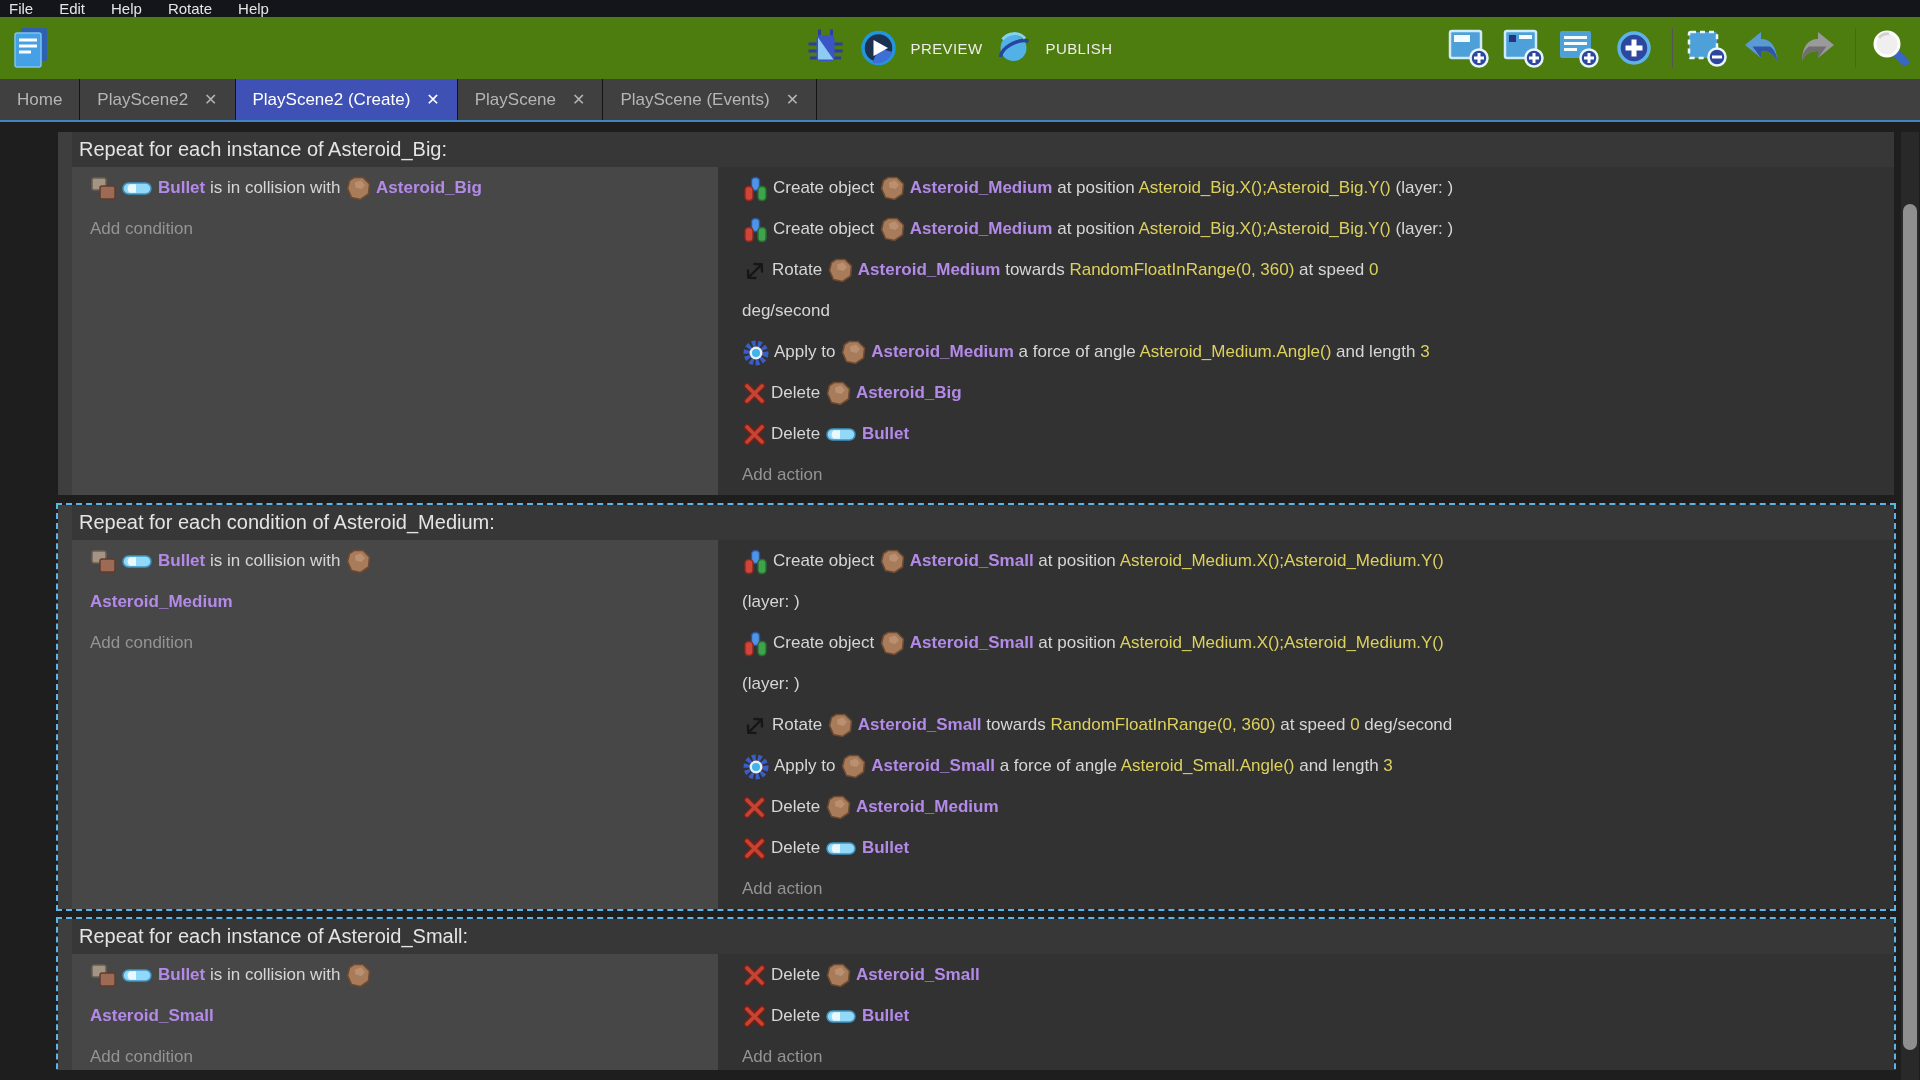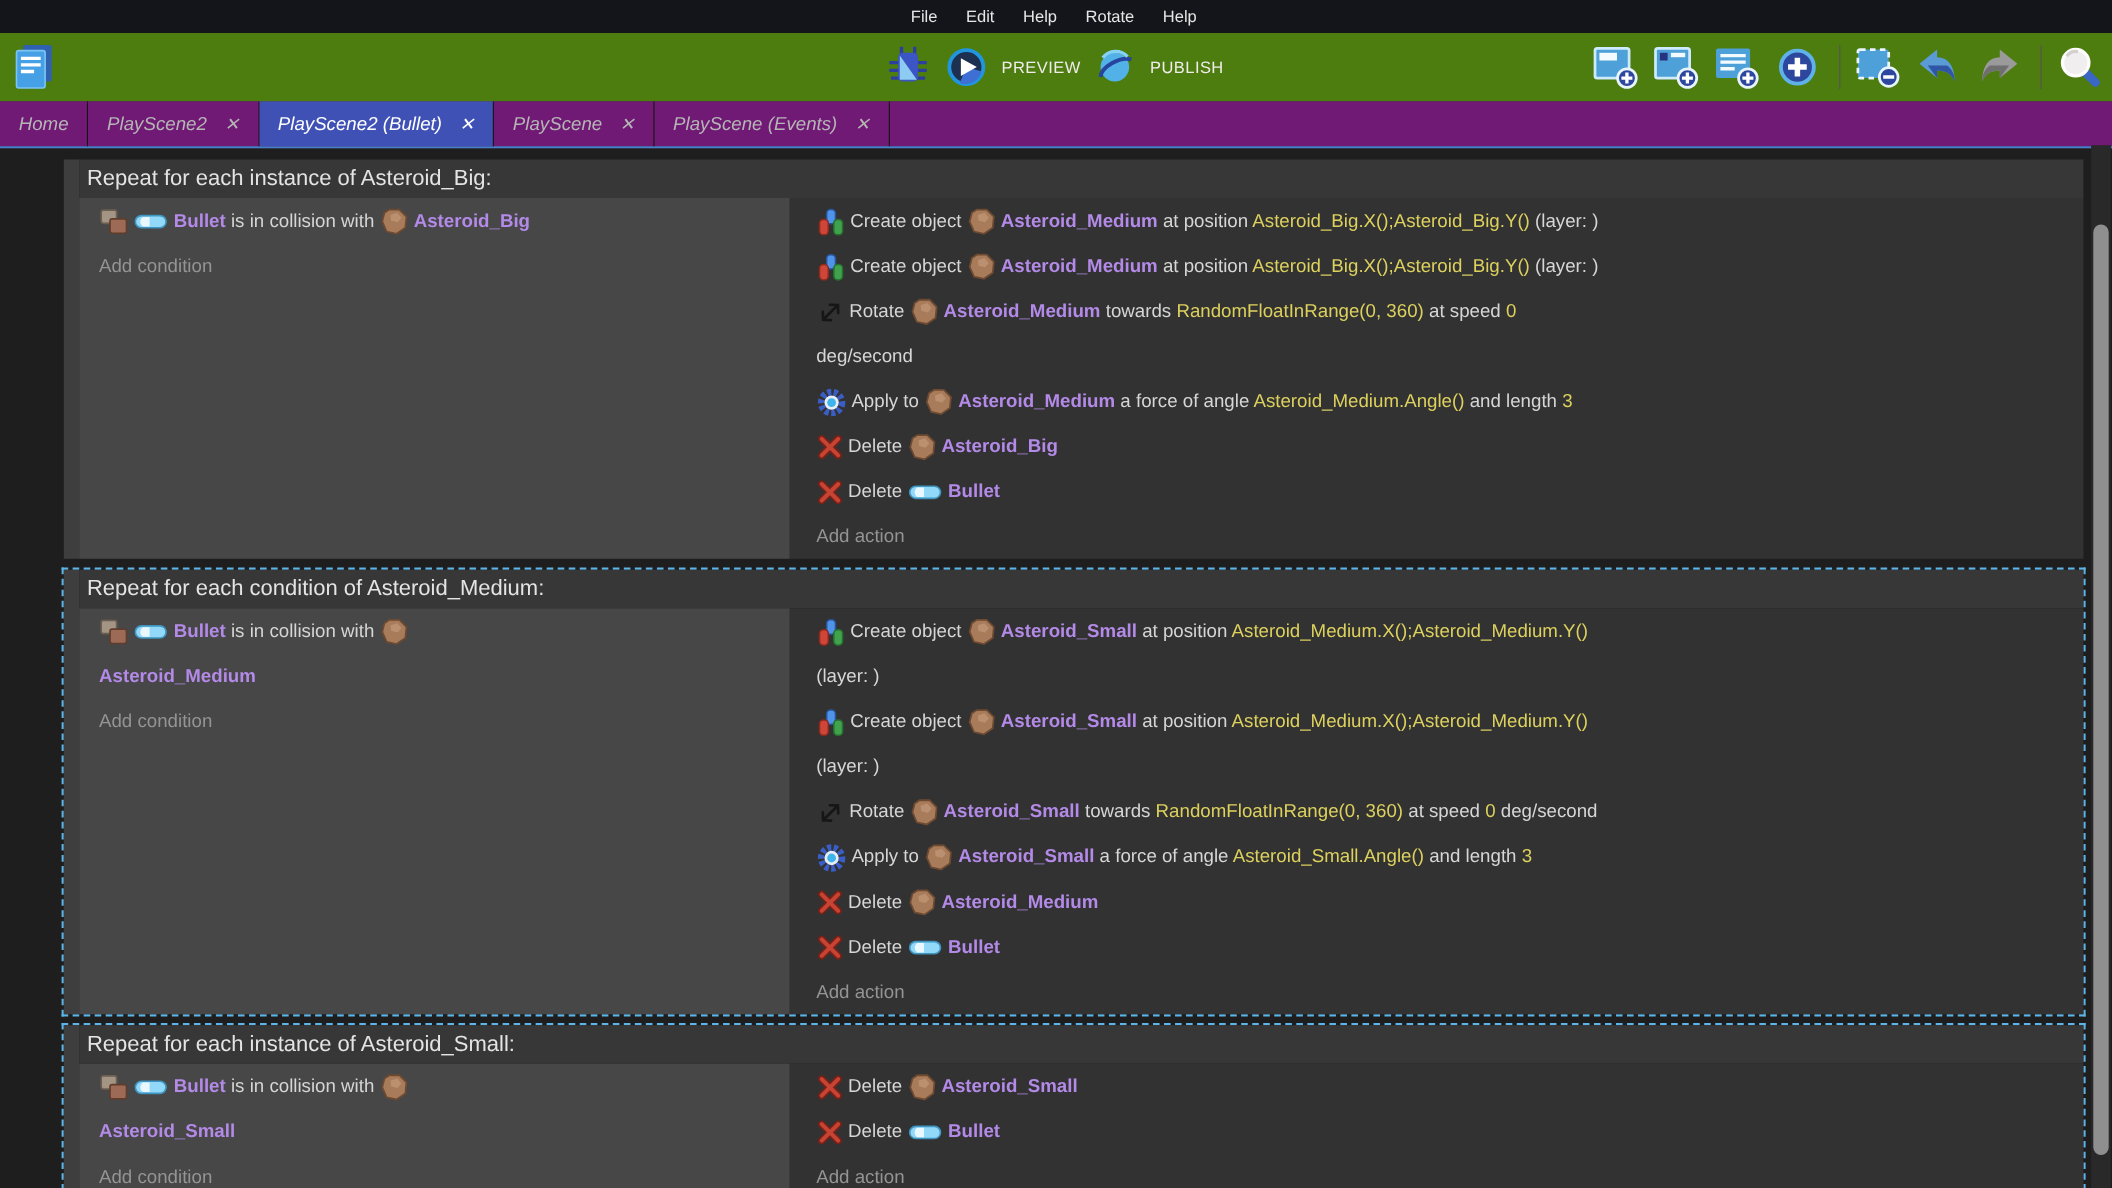--- a/index.html
+++ b/index.html
@@ -1,41 +1,41 @@
 <!DOCTYPE html>
 <html><head>
 <meta charset="utf-8">
 <style>
   * { box-sizing: border-box; }
   html,body { margin:0; padding:0; width:1920px; height:1080px; overflow:hidden;
     background:#1e1e1e; font-family:"Liberation Sans", sans-serif; }
 
   
-  .menubar { height:30px; background:#14141b; display:flex; align-items:center;
-    color:#e6e6e6; font-size:15px;justify-content:center; }
+  .menubar { height:17px; background:#14141b; display:flex; align-items:center;
+    color:#e6e6e6; font-size:15px; }
   .mitem { padding:0 13px; cursor:default; }
   .mitem:first-child { padding-left:9px; }
 
   
   .toolbar { height:62px; background:#4d7c0f; position:relative; }
   .tb-left { position:absolute; left:10px; top:9px; }
   .tb-center { position:absolute; left:50%; top:0; height:62px; transform:translateX(-50%);
     display:flex; align-items:center; gap:12px; }
   .tb-btn { display:flex; align-items:center; gap:9px; color:#f0ecec; font-size:15px;
     letter-spacing:0.4px; cursor:pointer; }
   .bug-wrap { margin-right:14px; display:flex; align-items:center; }
   #tb-right { position:absolute; right:6px; top:0; height:62px; display:flex;
     align-items:center; gap:11px; }
   .tbtn { width:44px; height:42px; display:flex; align-items:center; justify-content:center;
     cursor:pointer; }
   .sep { width:1px; height:40px; background:#555; margin:0 3px; }
 
   
-  .tabbar { height:43px; background:#701a75; display:flex; align-items:stretch;
-    border-bottom:2px solid #4183c4;font-style:italic; }
+  .tabbar { height:43px; background:#404040; display:flex; align-items:stretch;
+    border-bottom:2px solid #4183c4; }
   .tab { display:flex; align-items:center; padding:0 17px; font-size:17px; color:#b5b5b5;
     border-right:1px solid #141414; cursor:pointer; white-space:nowrap; }
   .tab .close { margin-left:16px; font-size:16px; color:#b5b5b5; }
   .tab.active { background:#3f51b5; color:#ffffff; }
   .tab.active .close { color:#ffffff; }
 
   
   #events-root { position:relative; height:948px; padding:8px 24px 0 56px;
     overflow:hidden; background:#1e1e1e; }
   .event { display:flex; margin-bottom:6px; border:2px solid transparent; }
@@ -177,21 +177,21 @@
 
 <div class="tabbar">
   <div class="tab">
     <span>Home</span>
   </div>
   <div class="tab">
     <span>PlayScene2</span>
     <span class="close">✕</span>
   </div>
   <div class="tab active">
-    <span>PlayScene2 (Bullet)</span>
+    <span>PlayScene2 (Create)</span>
     <span class="close">✕</span>
   </div>
   <div class="tab">
     <span>PlayScene</span>
     <span class="close">✕</span>
   </div>
   <div class="tab">
     <span>PlayScene (Events)</span>
     <span class="close">✕</span>
   </div>

